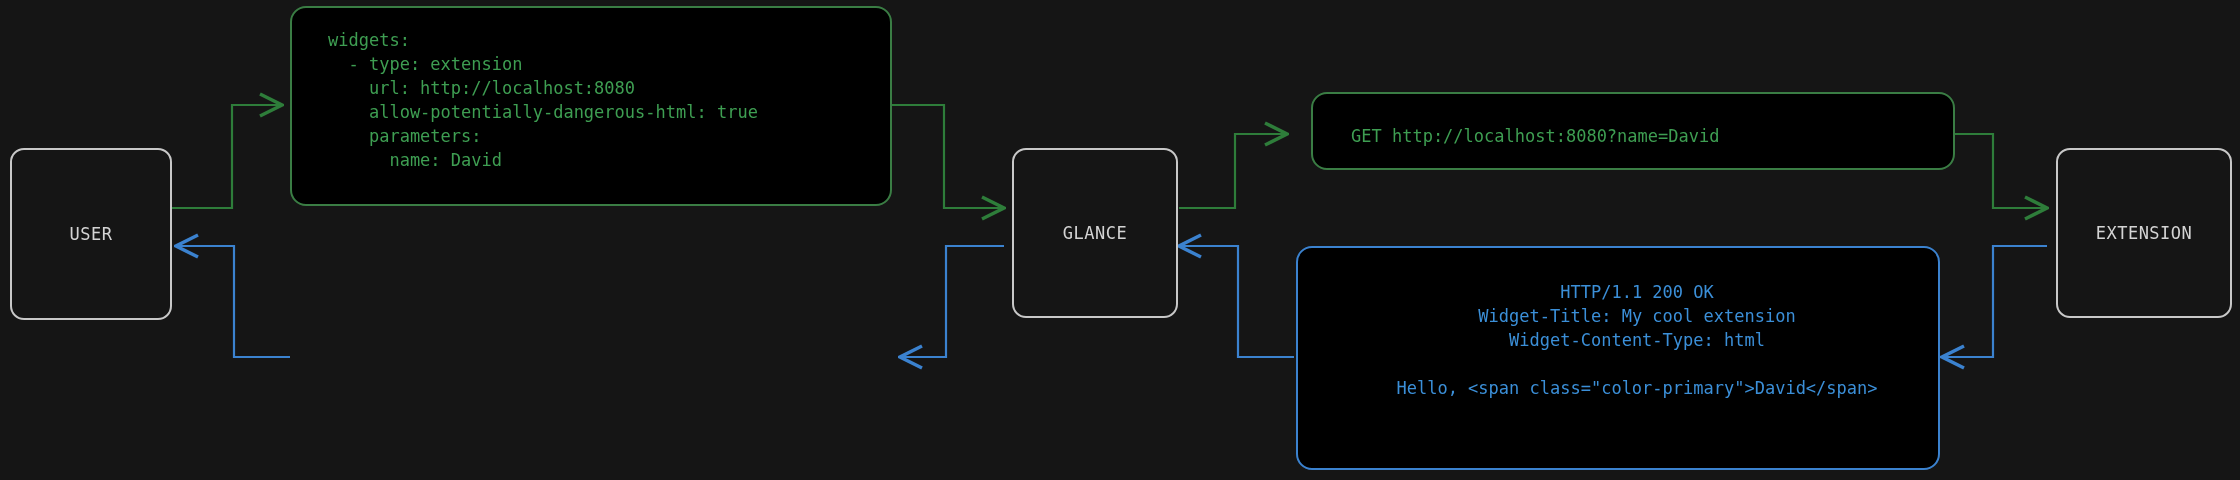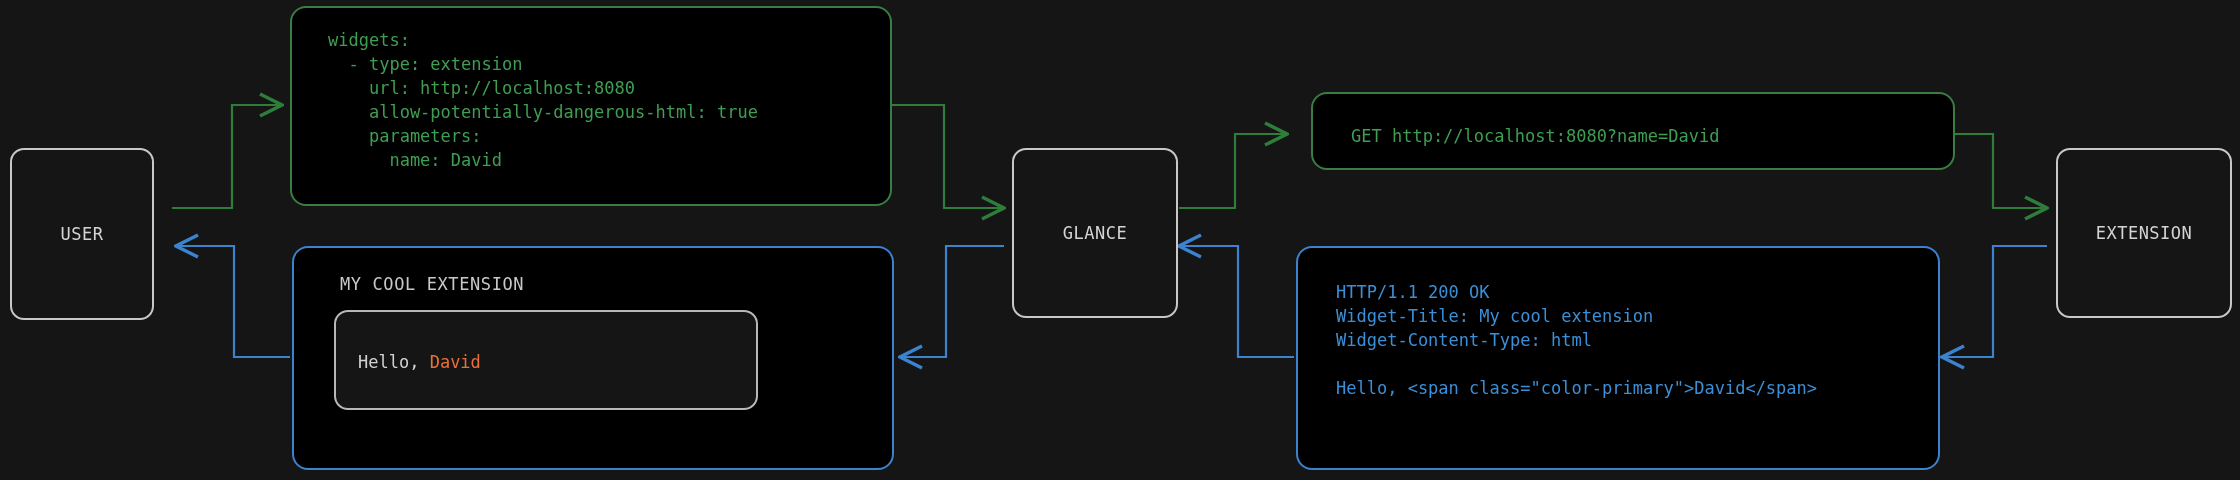--- a/index.html
+++ b/index.html
@@ -49,21 +49,21 @@
   .panel.blue {
     border-color: #3b82cf;
   }
   .code {
     font-family: "DejaVu Sans Mono", monospace;
     font-size: 17px;
     line-height: 24px;
     white-space: pre;
     color: #3e9e52;
   }
-  .code.blue { color: #3b8fd8; }
+  .code.blue { color: #3b8fd8; text-align: center; }
   .pad-yaml { padding: 20px 0 0 36px; }
   .pad-get  { padding: 30px 0 0 38px; }
   .pad-resp { padding: 32px 0 0 38px; }
   .widget-title {
     font-family: "DejaVu Sans Mono", monospace;
     font-size: 17px;
     color: #c9c9c9;
     letter-spacing: 0.6px;
     padding: 26px 0 0 46px;
     white-space: nowrap;
@@ -111,21 +111,21 @@
     </g>
 
     <g fill="none" stroke="#3b82cf" stroke-width="2.2">
       <path d="M 2047 246 L 1993 246 L 1993 357 L 1942 357" marker-end="url(#arrow-blue)"></path>
       <path d="M 1294 357 L 1238 357 L 1238 246 L 1179 246" marker-end="url(#arrow-blue)"></path>
       <path d="M 1004 246 L 946 246 L 946 357 L 900 357" marker-end="url(#arrow-blue)"></path>
       <path d="M 290 357 L 234 357 L 234 246 L 176 246" marker-end="url(#arrow-blue)"></path>
     </g>
   </svg>
 
-  <div class="node" style="left:10px; top:148px; width:144px; height:172px;">
+  <div class="node" style="left:10px; top:148px; width:162px; height:172px;">
     <span class="node-label">USER</span>
   </div>
 
   <div class="node" style="left:2056px; top:148px; width:176px; height:170px;">
     <span class="node-label">EXTENSION</span>
   </div>
 
   <div class="node" style="left:1012px; top:148px; width:166px; height:170px;">
     <span class="node-label">GLANCE</span>
   </div>
@@ -144,20 +144,14 @@
   </div>
 
   <div class="panel blue" style="left:1296px; top:246px; width:644px; height:224px;">
     <div class="code blue pad-resp">HTTP/1.1 200 OK
 Widget-Title: My cool extension
 Widget-Content-Type: html
 
 Hello, &lt;span class="color-primary"&gt;David&lt;/span&gt;</div>
   </div>
 
-  <div class="panel blue" style="left:292px; top:246px; width:602px; height:224px;">
-    <div class="widget-title">MY COOL EXTENSION</div>
-    <div class="widget-body">
-      <div class="widget-text"><span>Hello, </span><span class="accent">David</span></div>
-    </div>
-  </div>
 
 </div>
 
 </body></html>

